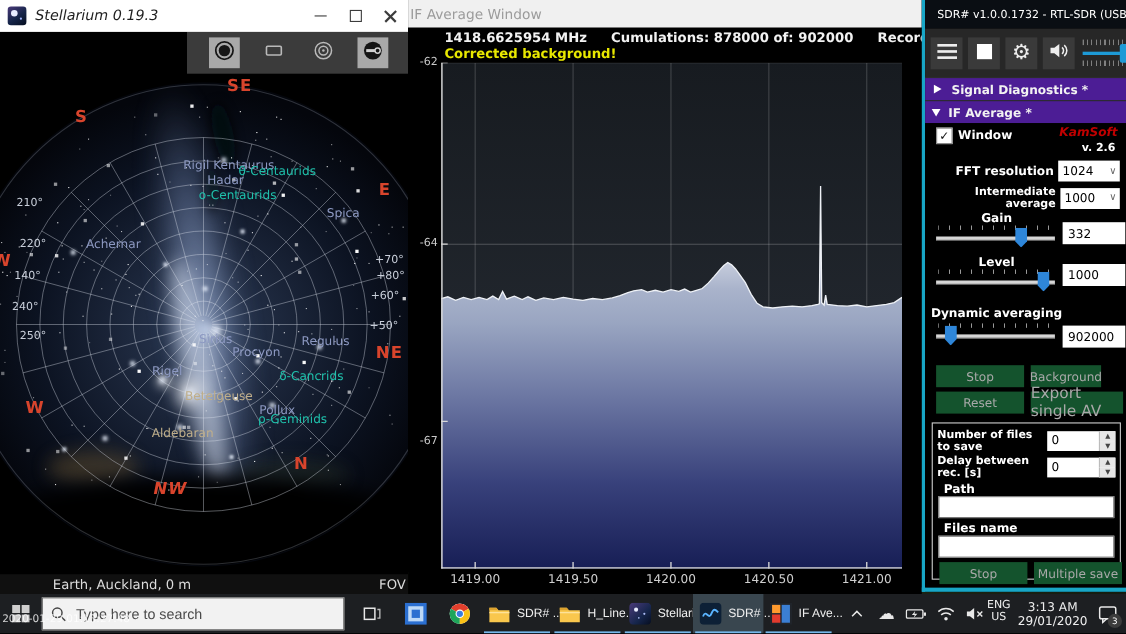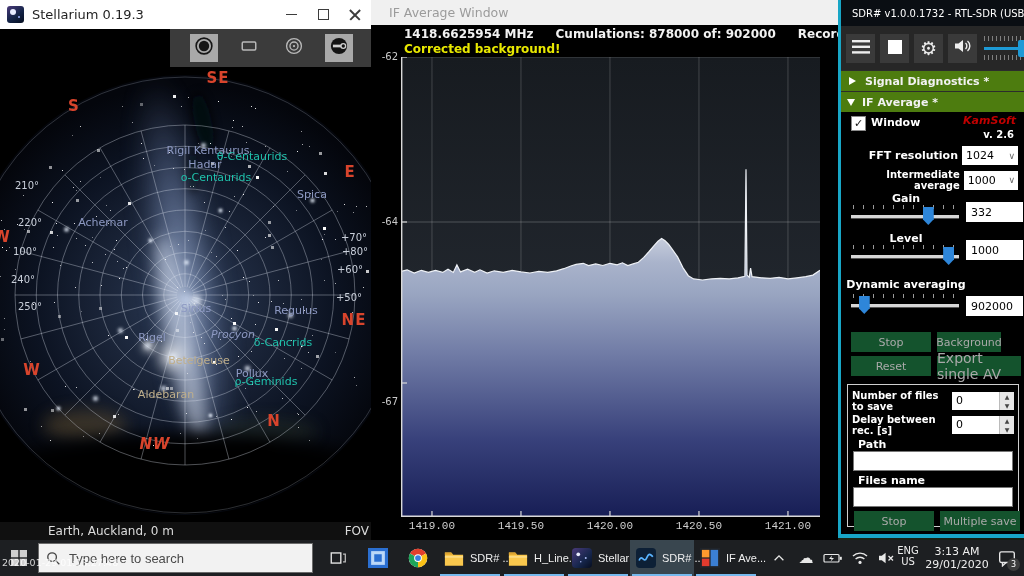--- a/index.html
+++ b/index.html
@@ -13,21 +13,21 @@
     background:linear-gradient(90deg,#1b2414,#2a3320 40%,#141c10);}
 
   
   #stellarium{left:0;top:0;width:371px;height:540px;background:#000;overflow:hidden;}
   .st-titlebar{position:absolute;left:0;top:0;right:0;height:29px;background:#ffffff;
     display:flex;align-items:center;z-index:6;}
   .st-appicon{width:17px;height:17px;margin-left:7px;border-radius:3px;position:relative;
     background:linear-gradient(145deg,#4a3a7a 0%,#142448 55%,#050d1e 100%);}
   .st-appicon::after{content:"";position:absolute;left:3px;top:3px;width:6px;height:6px;
     border-radius:50%;background:#e8ecff;box-shadow:6px 5px 0 -2px #9fb4ff;}
-  .st-title{font-size:13px;color:#1f1f1f;margin-left:8px;flex:1;}
+  .st-title{font-size:13px;color:#1f1f1f;margin-left:8px;flex:1;font-style:italic;}
   .st-ctl{width:32px;height:29px;display:flex;align-items:center;justify-content:center;cursor:default;}
   .glyph-min{width:11px;height:1.5px;background:#3c3c3c;}
   .glyph-max{width:9px;height:9px;border:1.3px solid #3c3c3c;}
   .glyph-close{position:relative;width:12px;height:12px;}
   .glyph-close::before,.glyph-close::after{content:"";position:absolute;left:-1px;top:5px;
     width:14px;height:1.5px;background:#3c3c3c;}
   .glyph-close::before{transform:rotate(45deg);} .glyph-close::after{transform:rotate(-45deg);}
 
   .st-toolbar{position:absolute;left:170px;right:0;top:29px;height:38px;background:#3b3b3b;
     display:flex;align-items:center;gap:17px;padding-left:20px;z-index:5;box-sizing:border-box;}
@@ -45,47 +45,47 @@
   .skylab.grid{color:#c9cfda;font-size:10px;}
 
   .st-status{position:absolute;left:0;right:0;bottom:0;height:18px;background:#101010;z-index:6;
     color:#dcdcdc;font-size:12px;display:flex;align-items:center;}
   .st-status .l{margin-left:48px;} .st-status .r{margin-left:auto;margin-right:2px;}
 
   
   #ifwin{left:371px;top:0;width:467px;height:540px;background:#000;}
   .if-titlebar{position:absolute;left:0;top:0;right:0;height:25px;background:#f0f0f0;
     display:flex;align-items:center;}
-  .if-title{color:#9b9b9b;font-size:12.5px;margin-left:18px;}
+  .if-title{color:#9b9b9b;font-size:12.5px;margin-left:2px;}
   .if-info{position:absolute;left:33px;top:27px;display:flex;gap:22px;color:#f2f2f2;
     font-size:12px;font-weight:bold;white-space:nowrap;}
   .if-warn{position:absolute;left:33px;top:42px;color:#e8e800;font-size:12px;font-weight:bold;}
   #plot{position:absolute;left:30px;top:57px;width:419px;height:460px;}
   .ytick{position:absolute;width:26px;text-align:right;color:#c9c9c9;font-size:10px;left:1px;}
-  .xtick{position:absolute;width:60px;text-align:center;color:#cfcfcf;font-size:11px;top:520px;font-family:Liberation Mono, monospace;}
+  .xtick{position:absolute;width:60px;text-align:center;color:#cfcfcf;font-size:11px;top:520px;}
 
   
   #sdrwin{left:838px;top:0;width:186px;height:538px;background:#000;
     border-left:3px solid #18a6c6;border-bottom:4px solid #18a6c6;box-sizing:border-box;}
   .sdr-titlebar{position:absolute;left:0;top:0;right:0;height:26px;background:#0a0e13;
     display:flex;align-items:center;}
   .sdr-appicon{width:15px;height:15px;margin-left:6px;border-radius:3px;
     background:linear-gradient(145deg,#2f7fd9,#0a2a55 70%);}
   .sdr-title{color:#fff;font-size:10px;margin-left:5px;white-space:nowrap;}
   .sdr-toolbar{position:absolute;left:0;top:26px;right:0;height:44px;background:#272727;
     display:flex;align-items:center;}
   .sdr-tbtn{width:29px;height:29px;margin-left:5px;background:#3a3a3a;display:flex;
     align-items:center;justify-content:center;}
   .vol{position:relative;margin-left:7px;width:40px;height:30px;overflow:hidden;}
   .vol .ticks{position:absolute;left:0;right:0;height:5px;
     background:repeating-linear-gradient(90deg,#808080 0 1px,transparent 1px 4px);}
   .vol .line{position:absolute;left:0;right:0;top:14px;height:2.5px;background:#1d9ad6;}
   .vol .thumb{position:absolute;right:-4px;top:7px;width:10px;height:17px;background:#1d9ad6;border-radius:2px;}
 
-  .sdr-section{position:absolute;left:0;right:0;height:20px;background:#4d7c0f;
+  .sdr-section{position:absolute;left:0;right:0;height:20px;background:#4c1d95;
     border-top:1px solid #2c2c2c;display:flex;align-items:center;color:#f2f2f2;
     font-size:11px;font-weight:bold;}
   .tri-r{width:0;height:0;border-left:7px solid #fff;border-top:4.5px solid transparent;
     border-bottom:4.5px solid transparent;margin:0 9px 0 8px;}
   .tri-d{width:0;height:0;border-top:7px solid #fff;border-left:4.5px solid transparent;
     border-right:4.5px solid transparent;margin:0 7px 0 6px;}
 
   .sdr-body{position:absolute;left:0;top:112px;right:0;bottom:0;background:#000;color:#fff;}
   .chk{position:absolute;left:10px;top:4px;width:13px;height:13px;background:#fff;
     border:1px solid #8a8a8a;display:flex;align-items:center;justify-content:center;
@@ -242,31 +242,31 @@
         <span class="skylab cardinal" style="left: 32px; top: 370px;">W</span>
         <span class="skylab cardinal" style="left: 274px; top: 421px;">N</span>
         <span class="skylab cardinal" style="left: 155px; top: 444px; font-style: italic;">NW</span>
         <span class="skylab star" style="left: 208px; top: 150px;">Rigil Kentaurus</span>
         <span class="skylab star" style="left: 205px; top: 164px;">Hadar</span>
         <span class="skylab star" style="left: 312px; top: 194px;">Spica</span>
         <span class="skylab star" style="left: 103px; top: 222px;">Achernar</span>
         <span class="skylab star" style="left: 196px; top: 308px;">Sirius</span>
         <span class="skylab star" style="left: 296px; top: 310px;">Regulus</span>
         <span class="skylab star" style="left: 152px; top: 337px;">Rigel</span>
-        <span class="skylab star" style="left: 233px; top: 334px; font-style: italic;">Procyon</span>
+        <span class="skylab star" style="left: 233px; top: 320px;">Procyon</span>
         <span class="skylab star-warm" style="left: 199px; top: 360px;">Betelgeuse</span>
         <span class="skylab star" style="left: 252px; top: 373px;">Pollux</span>
         <span class="skylab star-warm" style="left: 166px; top: 394px;">Aldebaran</span>
         <span class="skylab radiant" style="left: 252px; top: 156px;">θ-Centaurids</span>
         <span class="skylab radiant" style="left: 216px; top: 177px;">o-Centaurids</span>
         <span class="skylab radiant" style="left: 283px; top: 342px;">δ-Cancrids</span>
         <span class="skylab radiant" style="left: 266px; top: 381px;">ρ-Geminids</span>
         <span class="skylab grid" style="left: 27px; top: 185px;">210°</span>
         <span class="skylab grid" style="left: 30px; top: 222px;">220°</span>
-        <span class="skylab grid" style="left: 25px; top: 251px;">100°</span>
+        <span class="skylab grid" style="left: 25px; top: 251px;">140°</span>
         <span class="skylab grid" style="left: 23px; top: 279px;">240°</span>
         <span class="skylab grid" style="left: 30px; top: 306px;">250°</span>
         <span class="skylab grid" style="left: 355px; top: 206px; margin-top: 45px;">+80°</span>
         <span class="skylab grid" style="left: 354px; top: 237px;">+70°</span>
         <span class="skylab grid" style="left: 350px; top: 269px;">+60°</span>
         <span class="skylab grid" style="left: 349px; top: 297px;">+50°</span>
       </div>
 
     <div class="st-titlebar">
       <span class="st-appicon"></span>

